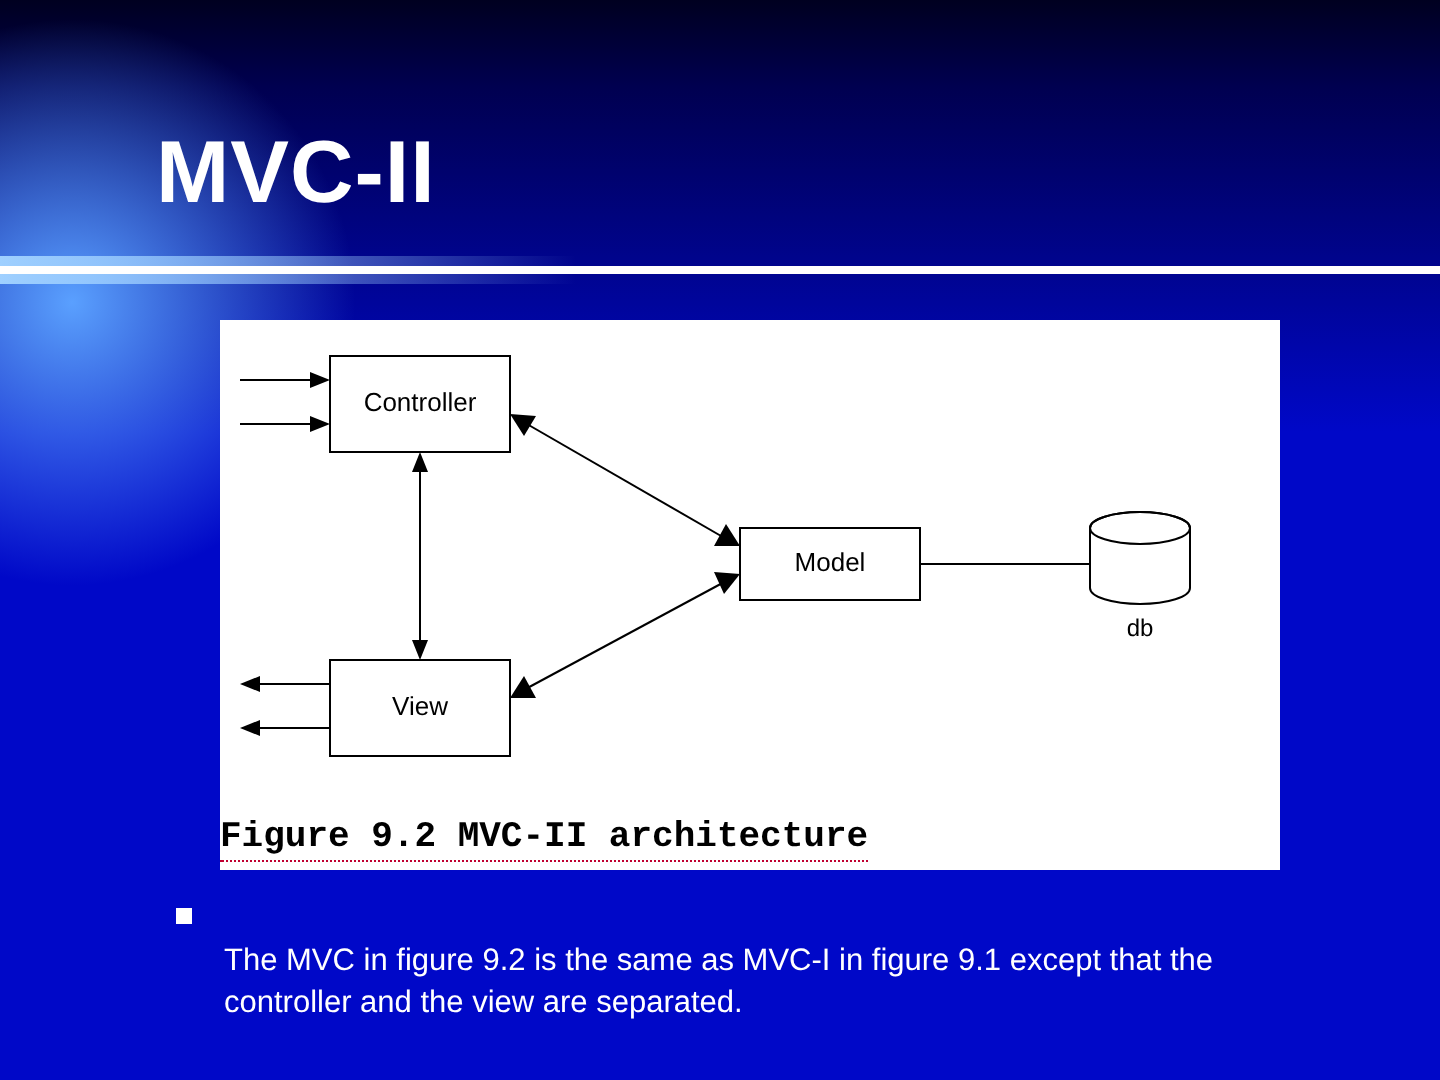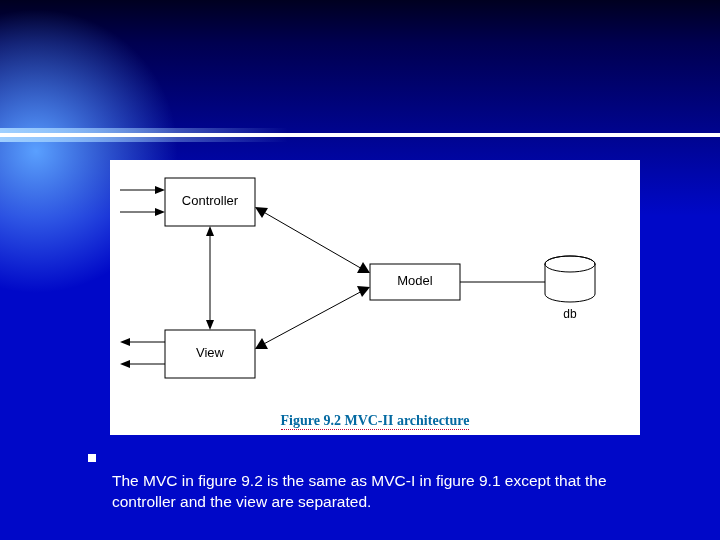--- a/index.html
+++ b/index.html
@@ -5,38 +5,39 @@
   html,body{margin:0;padding:0;width:720px;height:540px;overflow:hidden;font-family:Tahoma,Verdana,Arial,sans-serif}
   .slide{position:relative;width:720px;height:540px;background:
     radial-gradient(circle at 5% 28%, #5aa0ff 0%, rgba(90,160,255,0) 18%),
     linear-gradient(#000020 0%, #000050 8%, #0008c8 40%, #0008c8 100%);
     color:#fff}
   
   .sep{position:absolute;left:0;right:0;top:128px;height:14px;pointer-events:none}
   .sep .white{position:absolute;left:0;right:0;top:5px;height:4px;background:#fff}
   .sep .grad{position:absolute;left:0;right:0;top:0;height:14px;background:linear-gradient(90deg,#9fd0ff 0%,rgba(159,208,255,0) 40%)}
   .title{position:absolute;left:78px;top:62px;font-size:44px;font-weight:700;letter-spacing:.5px}
-  .figwrap{position:absolute;left:110px;top:160px;width:530px;height:275px;background:#fff;color:#0369a1}
+  .figwrap{position:absolute;left:110px;top:160px;width:530px;height:275px;background:#fff;color:#000000}
   .figwrap svg{display:block}
-  .caption{position:absolute;left:0;right:0;bottom:6px;text-align:center;font-family:Liberation Serif, serif;font-weight:700;font-size:14px}
+  .caption{position:absolute;left:0;right:0;bottom:6px;text-align:left;font-family:Liberation Mono, monospace;font-weight:700;font-size:18px}
   .caption span{border-bottom:1.5px dotted #c00030;padding-bottom:1px}
   .bullet{position:absolute;left:88px;top:454px;width:8px;height:8px;background:#fff}
   .body{position:absolute;left:112px;top:471px;right:60px;font-size:15.5px;line-height:1.35}
   .box{fill:#fff;stroke:#000;stroke-width:1}
   .lbl{font:13px Arial,sans-serif;fill:#000;text-anchor:middle;dominant-baseline:middle}
   .dblbl{font:12px Arial,sans-serif;fill:#000;text-anchor:middle}
   .ln{stroke:#000;stroke-width:1;fill:none}
   .arrowhead{fill:#000}
   .cyl{fill:#fff;stroke:#000;stroke-width:1}
 </style>
 </head>
 <body>
 
 <div class="slide">
 
+  <div class="title">MVC-II</div>
 
   <div class="sep">
     <div class="grad"></div>
       <div class="white"></div>
   </div>
 
   <div class="figwrap">
     <svg width="530" height="250">
 
       <rect class="box" x="55" y="18" width="90" height="48"></rect>

